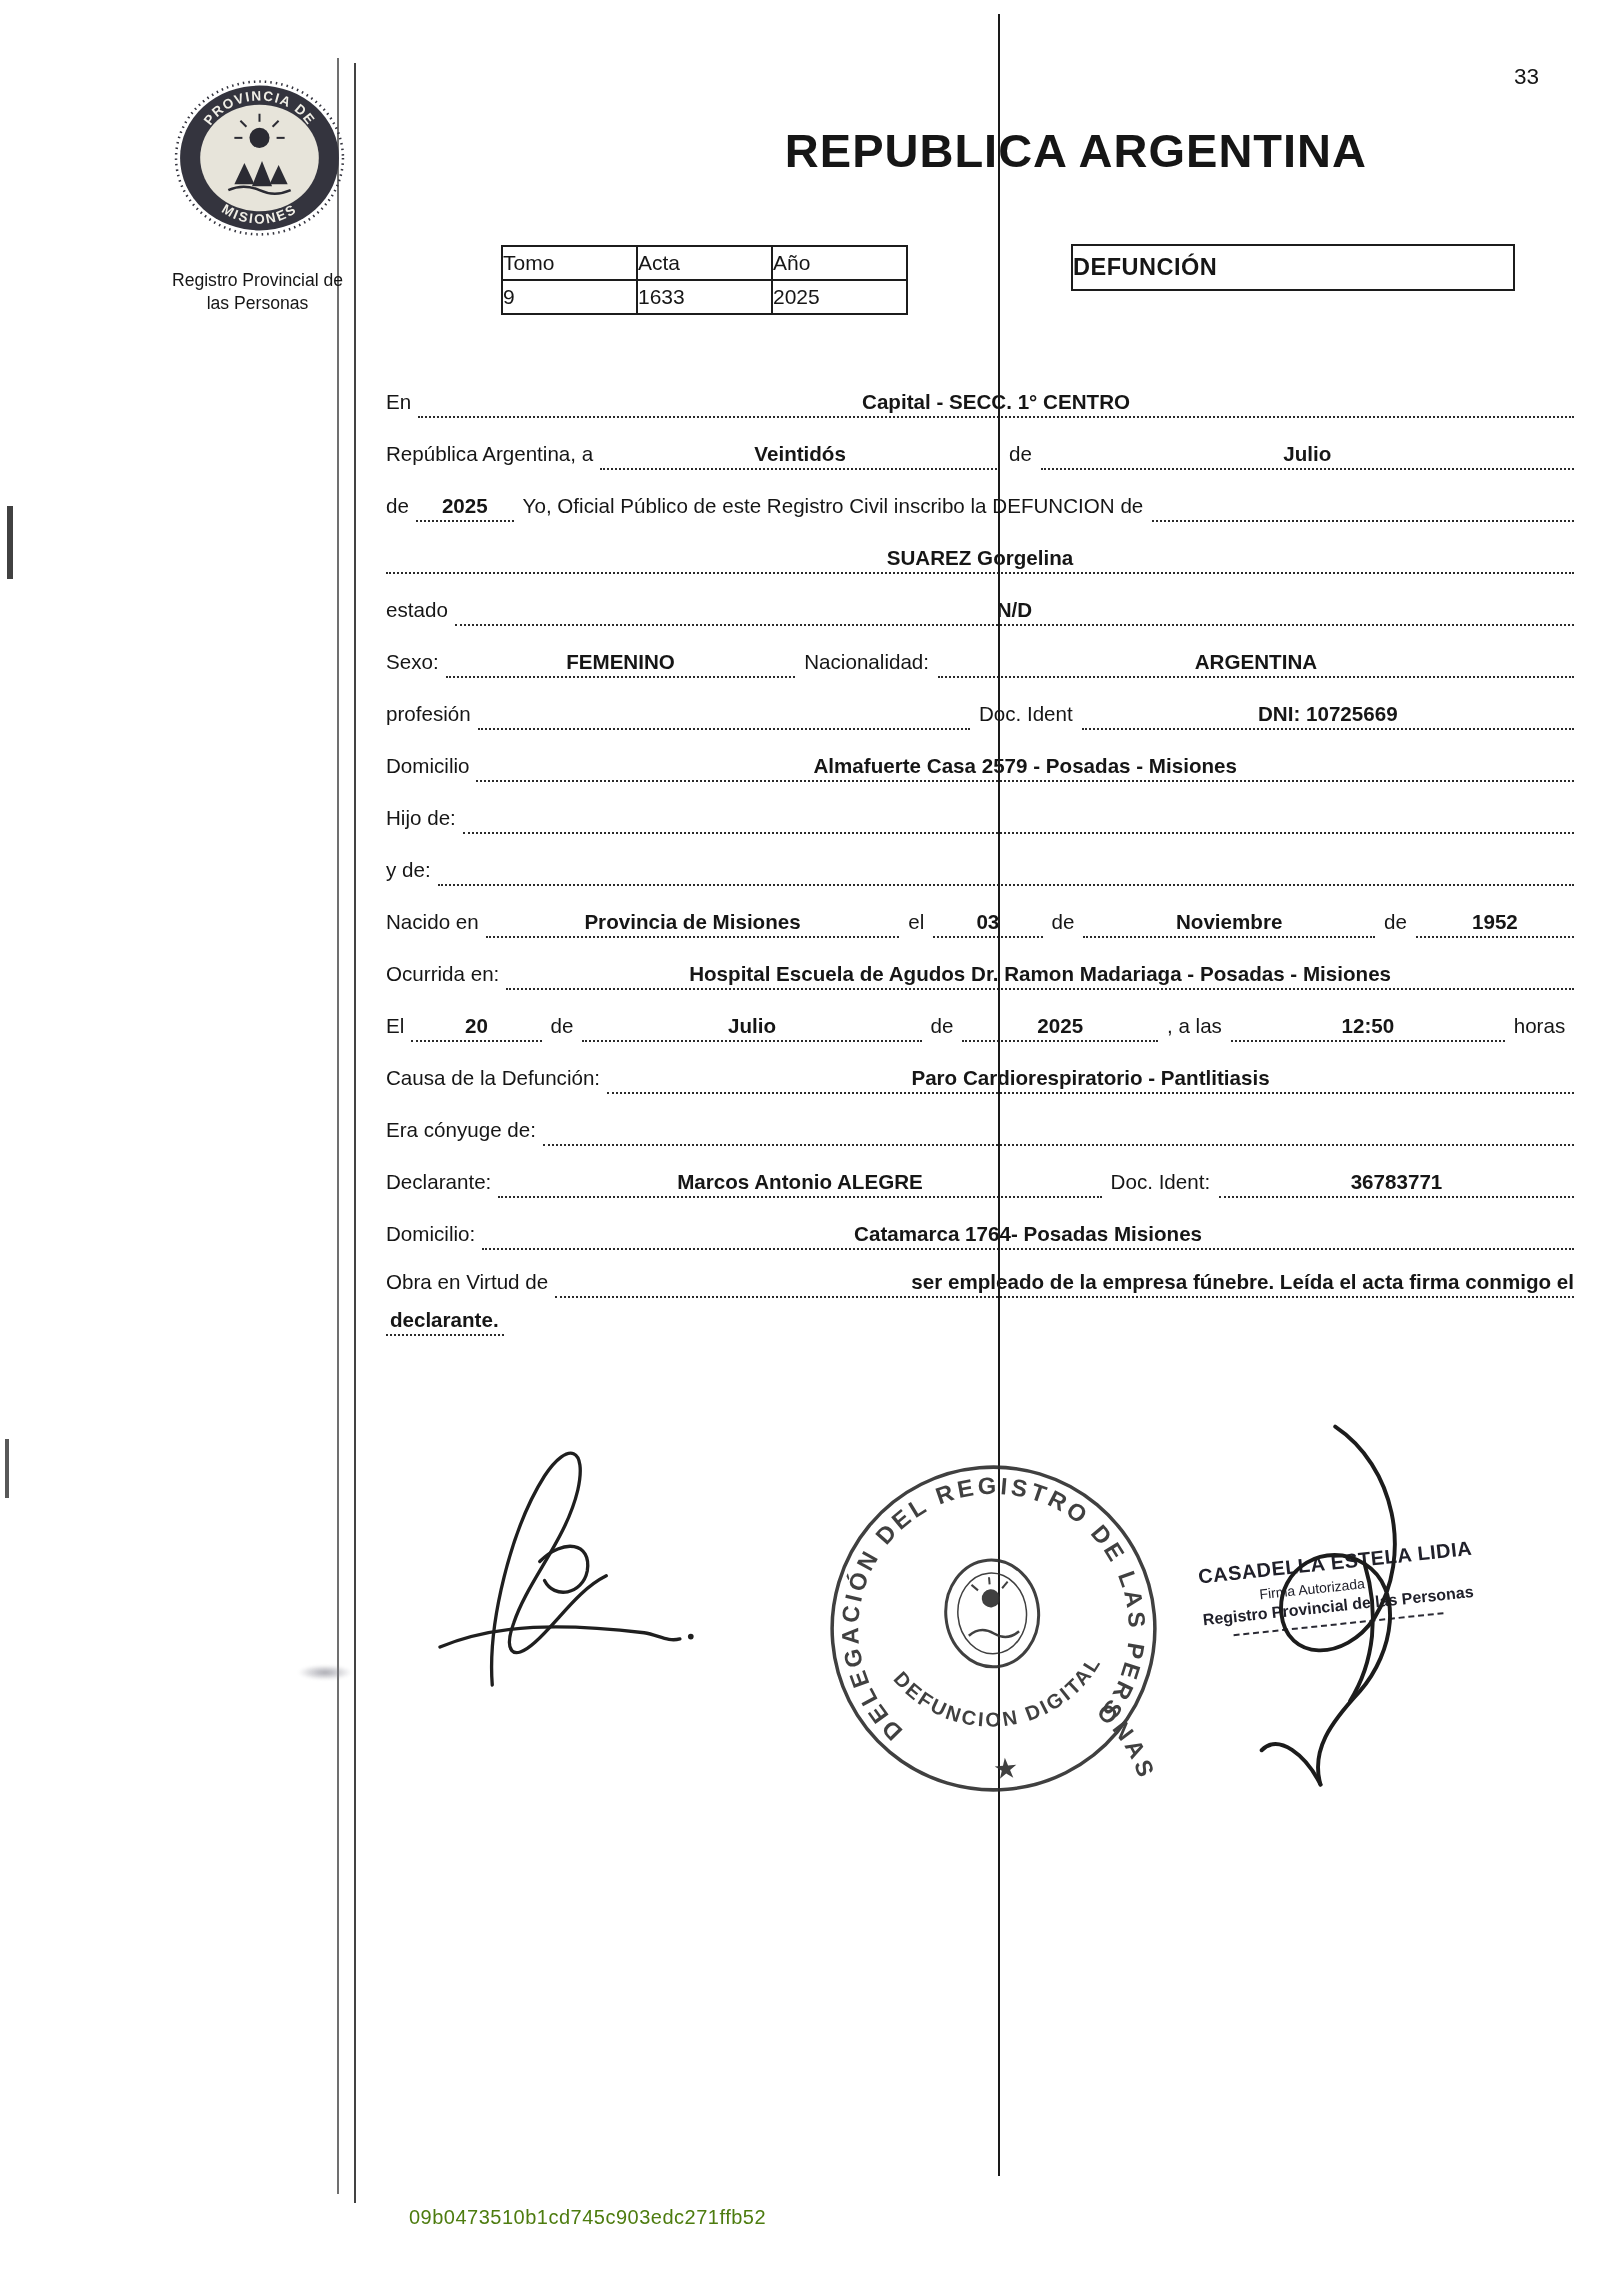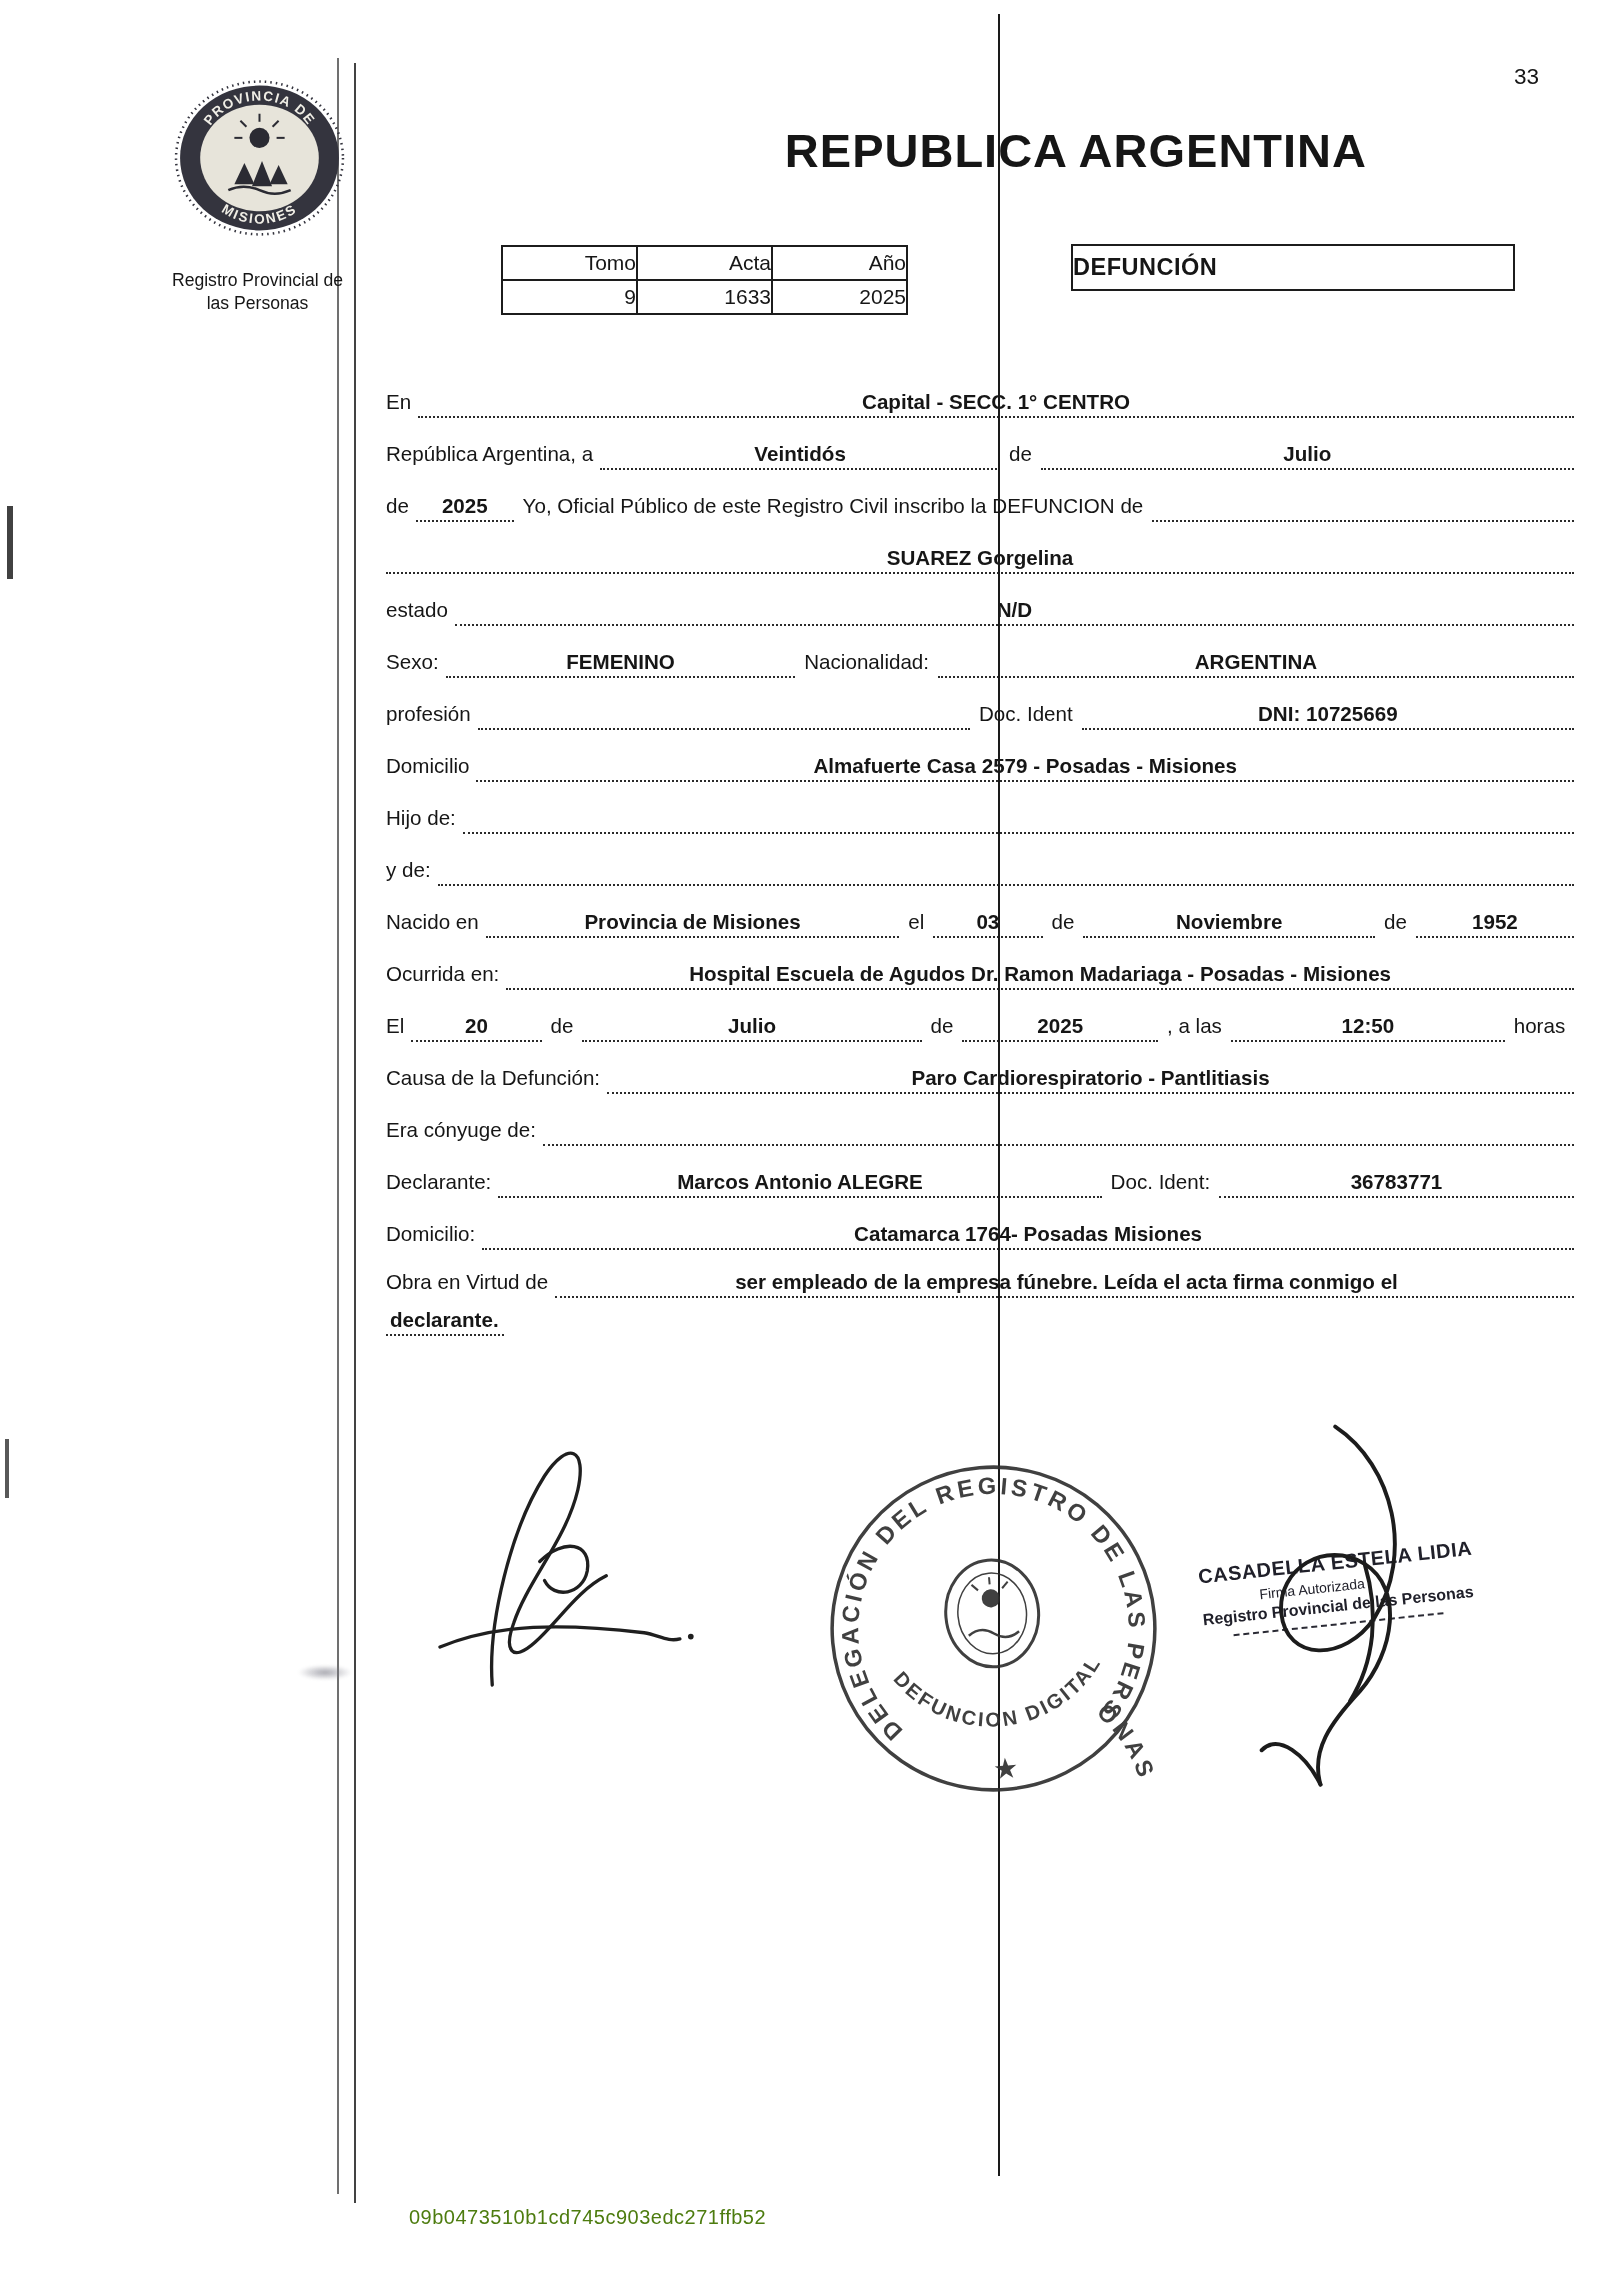--- a/index.html
+++ b/index.html
@@ -17,33 +17,33 @@
   .smudge{left:298px;top:1665px;width:54px;height:14.7px;border-radius:50%;
           background:radial-gradient(closest-side,#7a7a86,transparent);filter:blur(1.5px);opacity:.65;}
 
   
   .seal-wrap{left:169px;top:78px;width:181px;height:162px;}
   .org{left:140px;top:269px;width:235px;text-align:center;font-size:17.6px;line-height:1.3;}
 
   
   .title{left:583px;top:123px;width:784px;text-align:right;font-size:47px;font-weight:700;letter-spacing:1px;}
   .rec-table{left:501px;top:245px;border-collapse:collapse;}
-  .rec-table td{border:2px solid #1c1c1c;width:133px;height:32px;text-align:right;font-size:21px;padding:0;}
+  .rec-table td{border:2px solid #1c1c1c;width:133px;height:32px;text-align:left;font-size:21px;padding:0;}
   .act-box{left:1071px;top:244px;width:440px;height:43px;border:2px solid #1c1c1c;
            display:flex;align-items:center;font-size:23.5px;font-weight:700;letter-spacing:0.5px;}
 
   
   .form{left:386px;top:366px;width:1188px;font-size:20.6px;z-index:2;}
   .row{display:flex;align-items:flex-end;height:52px;}
   .lbl{padding:0 6.9px 3.9px 0;white-space:nowrap;}
   .mid{padding:0 8.8px 3.9px 8.8px;white-space:nowrap;}
   .fill{flex:1;border-bottom:2px dotted #2a2a2a;text-align:center;font-weight:700;
         padding-bottom:2.4px;white-space:nowrap;}
   .fill.empty{font-weight:400;}
-  .leftval{text-align:center;padding-left:3.9px;}
+  .leftval{text-align:right;padding-left:3.9px;}
 
   
   .sig-left{left:421px;top:1419px;width:304px;height:304px;z-index:4;}
   .round-stamp{left:817px;top:1452px;width:353px;height:353px;transform:rotate(-5deg);opacity:.9;z-index:4;}
   .auth-stamp{left:1200px;top:1547px;width:353px;transform:rotate(-6deg);z-index:4;color:#20202a;}
   .auth-name{font-size:20px;font-weight:700;letter-spacing:0.5px;}
   .auth-role{font-size:14px;margin:3.9px 0 2.9px 59px;}
   .auth-org{font-size:16px;font-weight:700;}
   .auth-dash{margin:7.8px 0 0 29px;width:211px;border-top:2.4px dashed #2a2a34;}
   .sig-right{left:1188px;top:1407px;width:265px;height:407px;z-index:5;}

